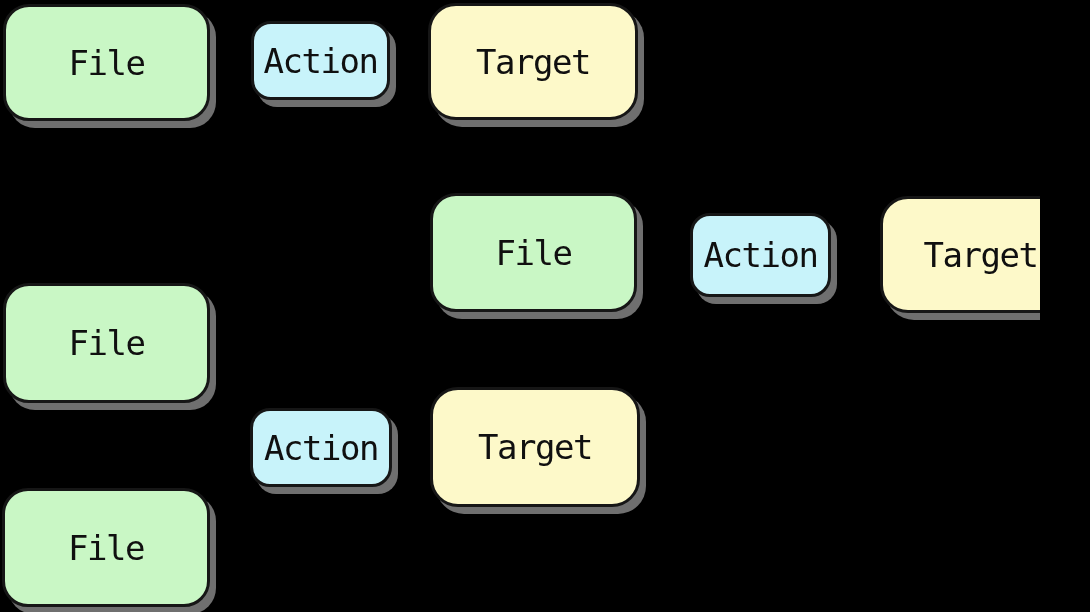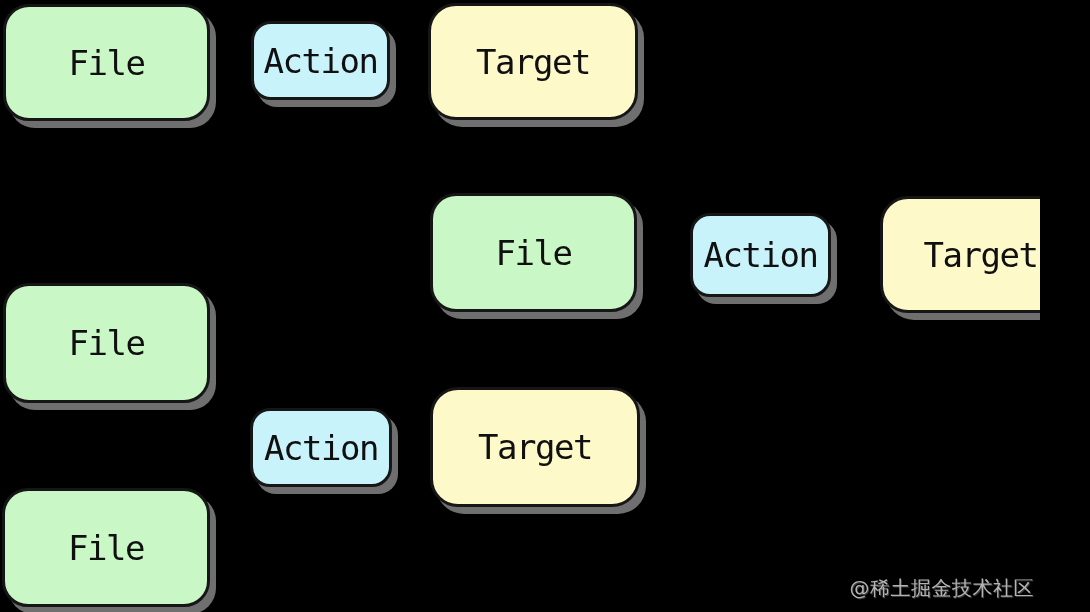--- a/index.html
+++ b/index.html
@@ -81,15 +81,14 @@
   </div>
 
   <div class="node" style="left: 430px; top: 387px; width: 210px; height: 120px; border-radius: 28px; background: rgb(253, 249, 201); border-color: rgb(22, 22, 22); box-shadow: rgb(111, 111, 111) 6px 7px 0px 0px;">
     <span class="label" style="color: rgb(16, 16, 16);">Target</span>
   </div>
 
   <div class="node" style="left: 2px; top: 488px; width: 208px; height: 119px; border-radius: 26px; background: rgb(201, 247, 197); border-color: rgb(22, 22, 22); box-shadow: rgb(111, 111, 111) 6px 7px 0px 0px;">
     <span class="label" style="color: rgb(16, 16, 16);">File</span>
   </div>
 
-  <div class="watermark" style="color: rgb(179, 179, 179);">@稀土掘金技术社区</div>
 
 </div>
 
 </body></html>

